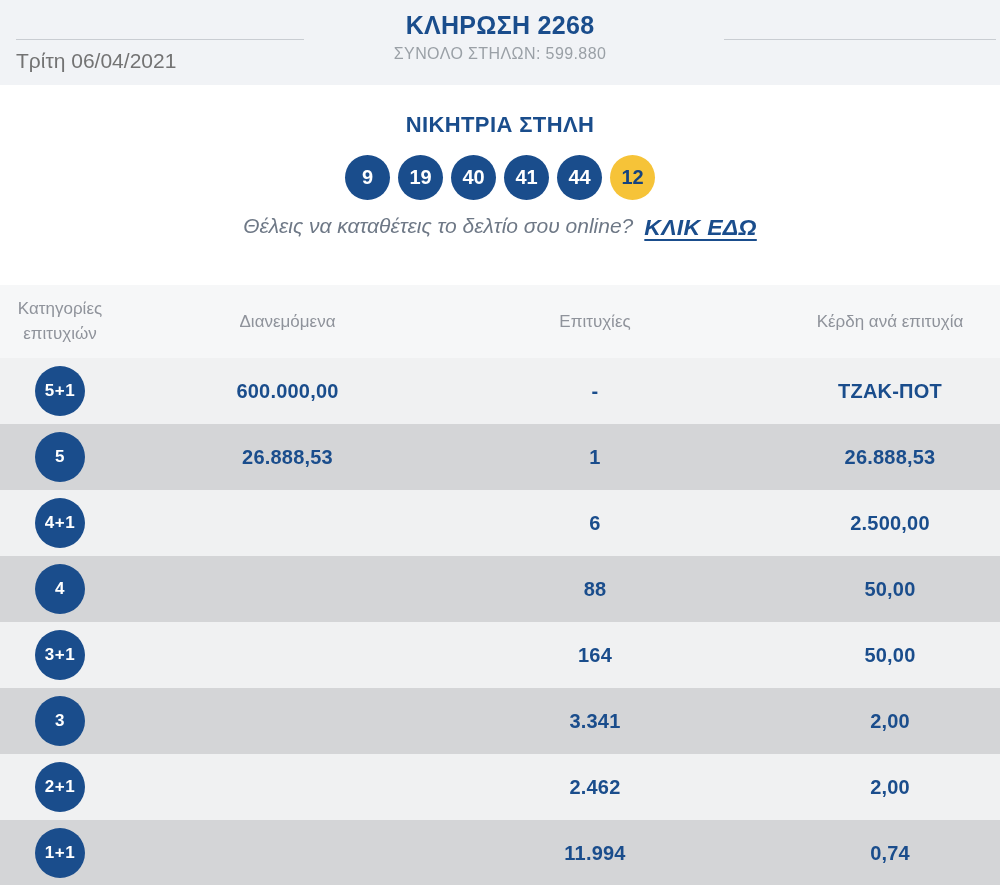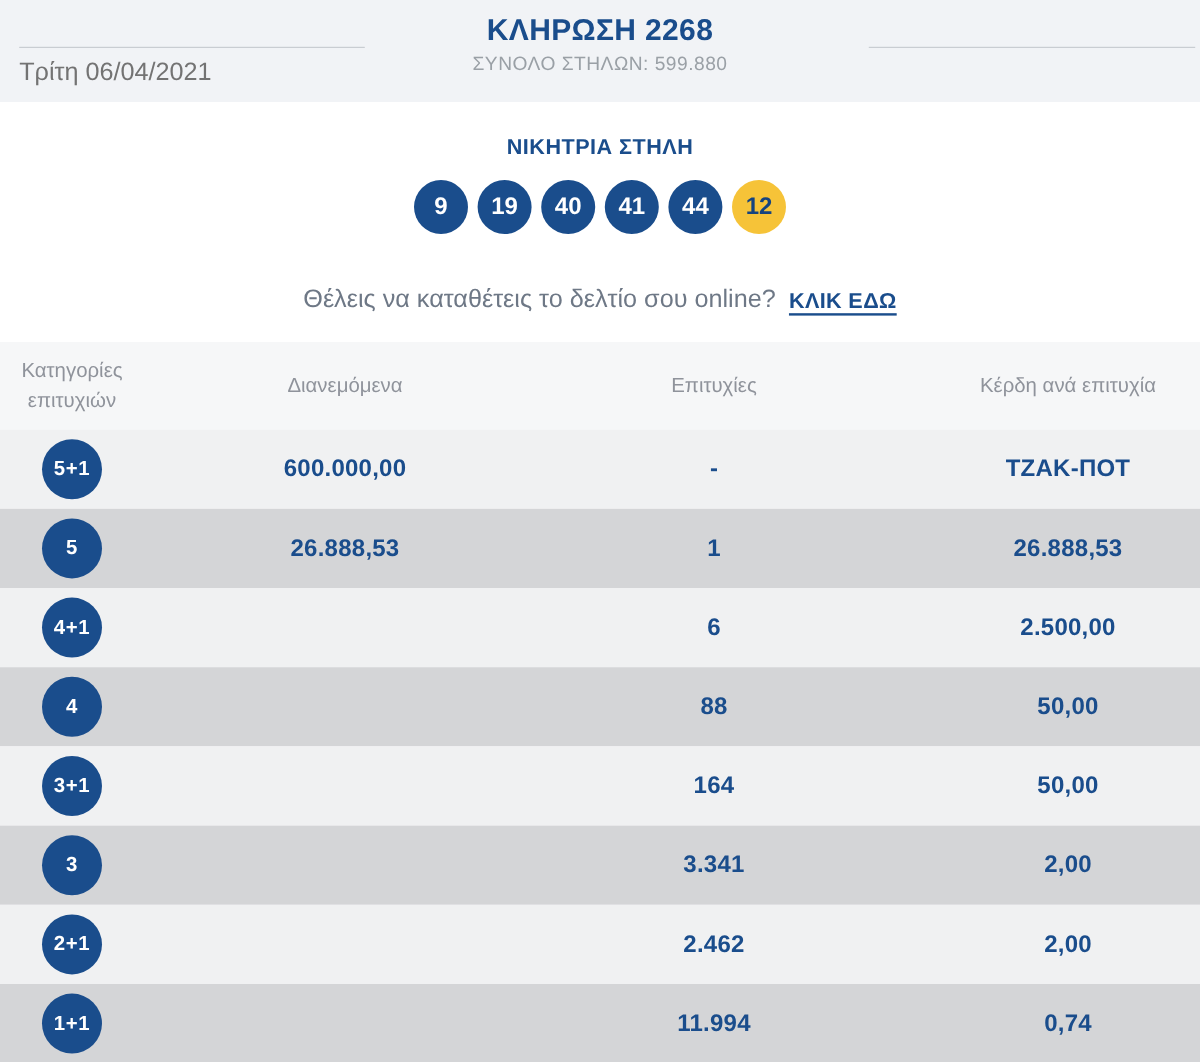--- a/index.html
+++ b/index.html
@@ -24,30 +24,30 @@
     font-size:25px;font-weight:bold;color:var(--brand-blue);letter-spacing:.3px;}
   .rule{position:absolute;top:39px;height:1px;background:var(--rule);}
   .rule-left{left:16px;width:288px;}
   .rule-right{left:724px;width:272px;}
   .draw-date{position:absolute;left:16px;top:49px;font-size:21px;color:#737373;}
   .columns-total{position:absolute;top:45px;left:0;width:100%;text-align:center;
     font-size:16px;color:#9aa0a6;letter-spacing:.4px;}
 
   
   .winning{height:200px;background:#fff;text-align:center;}
-  .winning-title{padding-top:27px;font-size:18px;font-weight:bold;
+  .winning-title{padding-top:27px;font-size:22px;font-weight:bold;
     color:var(--brand-blue);letter-spacing:.4px;}
   .balls{margin-top:17px;display:flex;justify-content:center;gap:8px;}
   .ball{display:inline-flex;width:45px;height:45px;border-radius:50%;
     align-items:center;justify-content:center;background:var(--brand-blue);
     color:#fff;font-size:20px;font-weight:bold;}
   .ball.joker{background:var(--joker-yellow);color:#15437f;}
-  .online{margin-top:43px;display:flex;justify-content:center;gap:11px;
-    align-items:flex-end;font-size:21px;color:#6e7886;}
-  .click-here{font-size:18px;font-weight:bold;color:var(--brand-blue);
+  .online{margin-top:14px;display:flex;justify-content:center;gap:11px;
+    align-items:flex-start;font-size:21px;color:#6e7886;font-style:italic;}
+  .click-here{font-size:23px;font-weight:bold;color:var(--brand-blue);
     text-decoration:underline;text-decoration-thickness:2px;
     text-underline-offset:4px;cursor:pointer;letter-spacing:.3px;}
 
   
   .table{width:1000px;}
   .trow{display:grid;grid-template-columns:120px 335px 280px 265px;
     align-items:center;}
   .thead{height:73px;background:var(--header-row-bg);color:var(--gray-text);
     font-size:17px;}
   .th,.td{text-align:center;}

